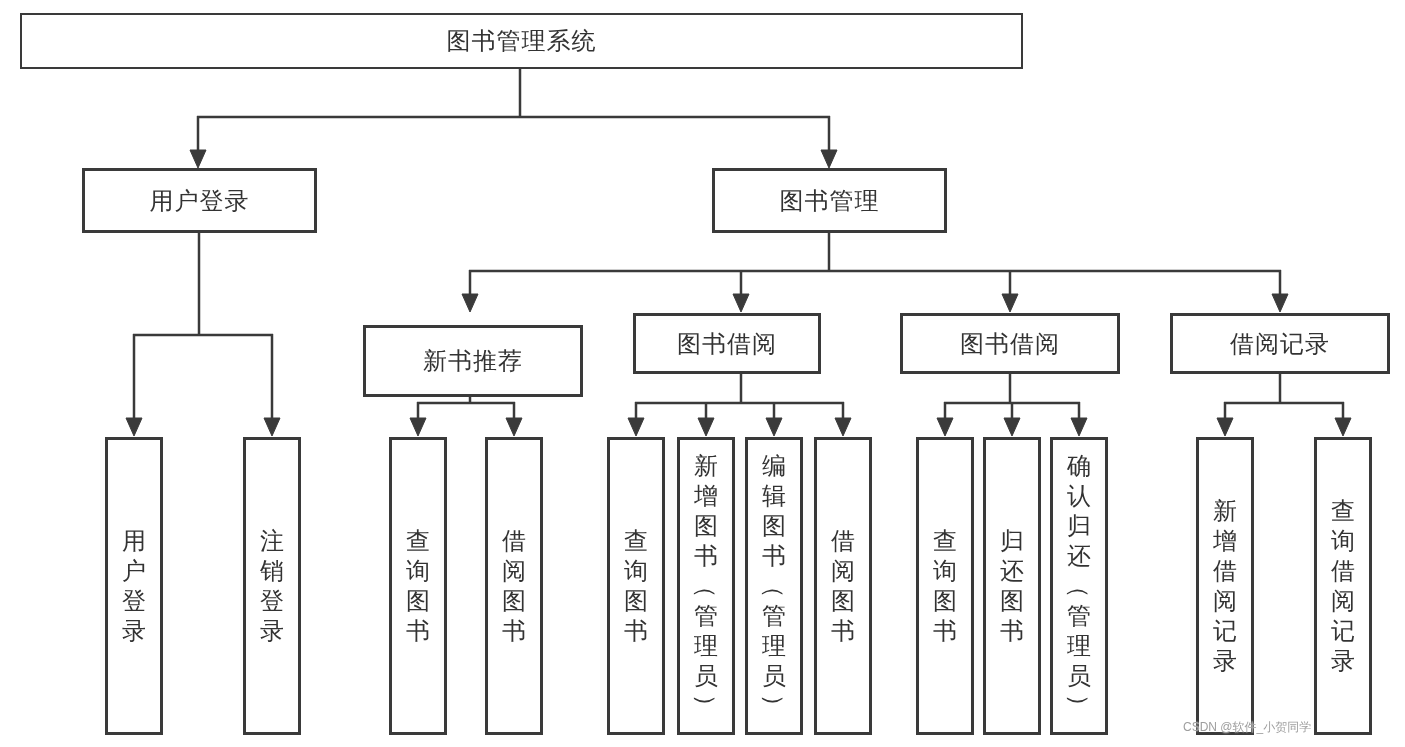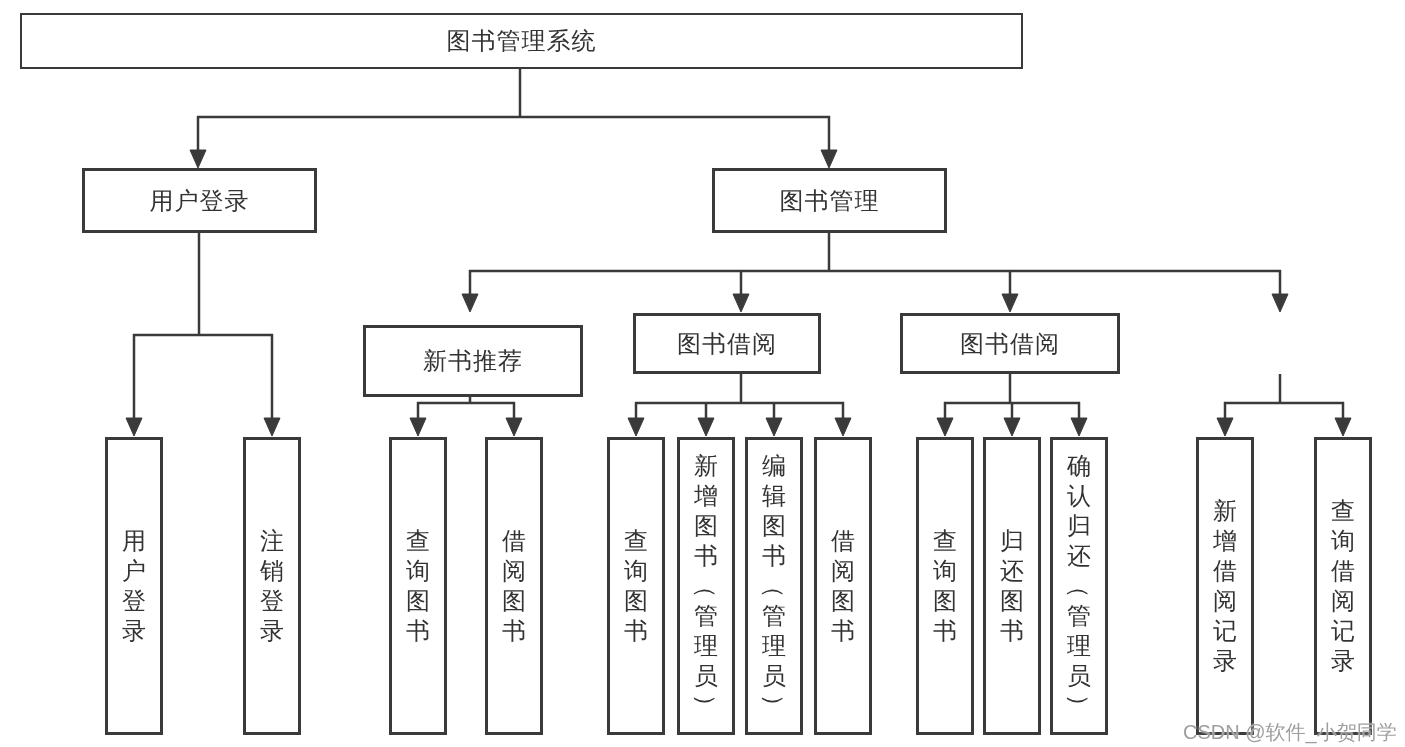--- a/index.html
+++ b/index.html
@@ -37,21 +37,21 @@
     font-size:24px;
   }
   .vchar{
     height:30px;width:100%;
     display:flex;align-items:center;justify-content:center;
     line-height:30px;
   }
   .vchar.rot{transform:rotate(90deg);}
   #watermark{
     position:absolute;left:1183px;top:719px;
-    font-size:20px;color:var(--wm);
+    font-size:12px;color:var(--wm);
     white-space:nowrap;
     text-shadow:0 0 2px #ffffff;
   }
 </style>
 </head>
 <body>
 
 <div id="canvas">
 
   <svg class="connectors" viewBox="0 0 1405 747">
@@ -131,20 +131,21 @@
   </svg>
 
   <div class="node root h" style="left:20px;top:13px;width:1003px;height:56px">图书管理系统</div>
 
   <div class="node h" style="left:82px;top:168px;width:235px;height:65px">用户登录</div>
   <div class="node h" style="left:712px;top:168px;width:235px;height:65px">图书管理</div>
 
   <div class="node h" style="left:363px;top:325px;width:220px;height:72px">新书推荐</div>
   <div class="node h" style="left:633px;top:313px;width:188px;height:61px">图书借阅</div>
   <div class="node h" style="left:900px;top:313px;width:220px;height:61px">图书借阅</div>
+  <div class="node h" style="left:1170px;top:313px;width:220px;height:61px">借阅记录</div>
 
   <div class="node v vtext" style="left:105px;top:437px;width:58px;height:298px">
       <span class="vchar">用</span>
       <span class="vchar">户</span>
       <span class="vchar">登</span>
       <span class="vchar">录</span>
     </div>
   <div class="node v vtext" style="left:243px;top:437px;width:58px;height:298px">
       <span class="vchar">注</span>
       <span class="vchar">销</span>

